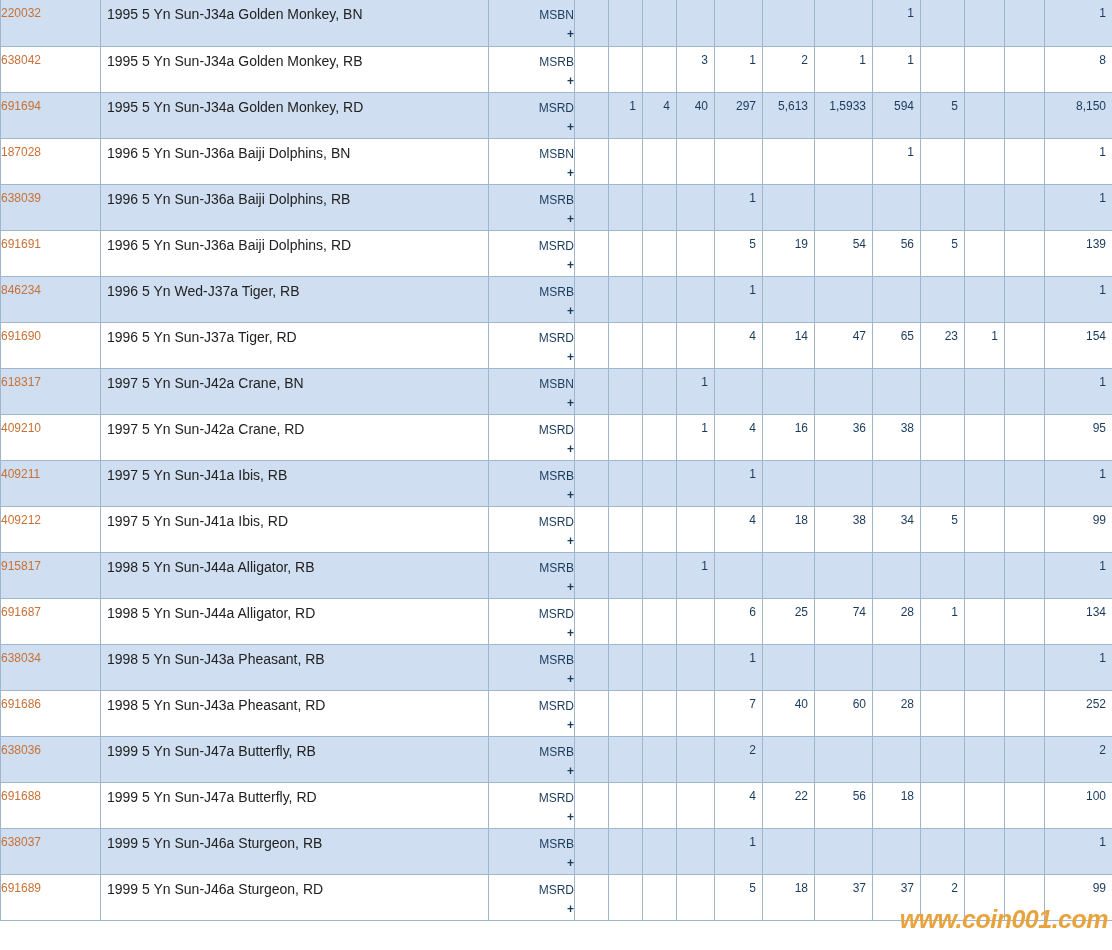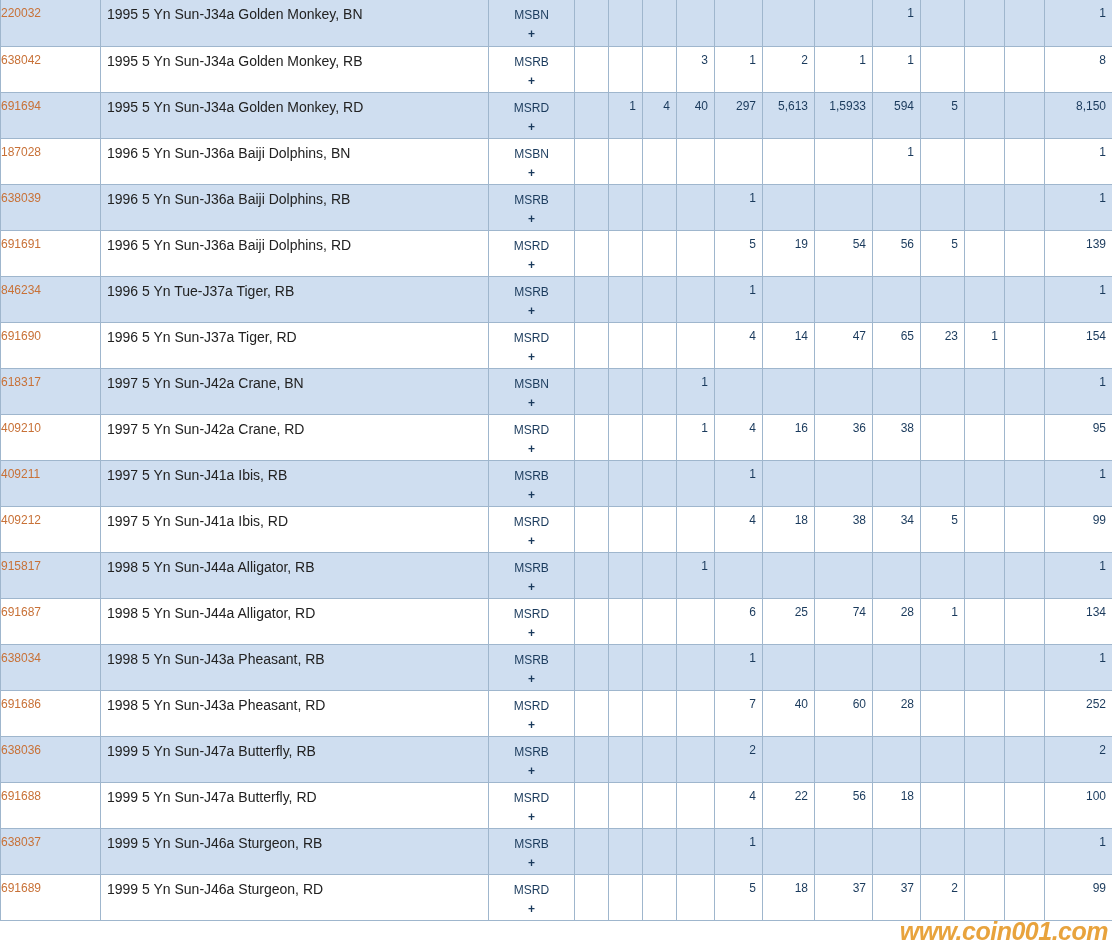--- a/index.html
+++ b/index.html
@@ -43,21 +43,21 @@
     white-space: nowrap;
   }
   .cell-desc {
     padding: 6px 0 0 6px;
     color: #222222;
     font-size: 14px;
     white-space: nowrap;
     overflow: hidden;
   }
   .cell-grade {
-    text-align: center;
+    text-align: right;
     padding: 6px 0 0 0;
     color: #1a3a5c;
     font-size: 12px;
     line-height: 1.6;
   }
   .cell-grade .plus {
     display: block;
     font-weight: bold;
     font-size: 12px;
   }
@@ -65,21 +65,21 @@
     text-align: right;
     padding: 6px 6px 0 0;
     color: #1a3a5c;
     font-size: 12px;
     white-space: nowrap;
     word-break: break-all;
   }
   .watermark {
     position: absolute;
     right: 4px;
-    bottom: 4px;
+    bottom: 16px;
     font-family: "Liberation Sans", sans-serif;
     font-size: 25px;
     font-weight: bold;
     font-style: italic;
     color: #e8a33d;
     letter-spacing: -0.5px;
     pointer-events: none;
     white-space: nowrap;
   }
 </style>
@@ -385,21 +385,21 @@
         </td>
         <td>
           <div class="cell-num">139</div>
         </td>
       </tr>
       <tr class="row-dark">
         <td>
           <div class="cell-id">846234</div>
         </td>
         <td>
-          <div class="cell-desc">1996 5 Yn Tue-J37a Tiger, RB</div>
+          <div class="cell-desc">1996 5 Yn Wed-J37a Tiger, RB</div>
         </td>
         <td>
           <div class="cell-grade"><span>MSRB</span><span class="plus">+</span></div>
         </td>
         <td>
           <div class="cell-num"></div>
         </td>
         <td>
           <div class="cell-num"></div>
         </td>

